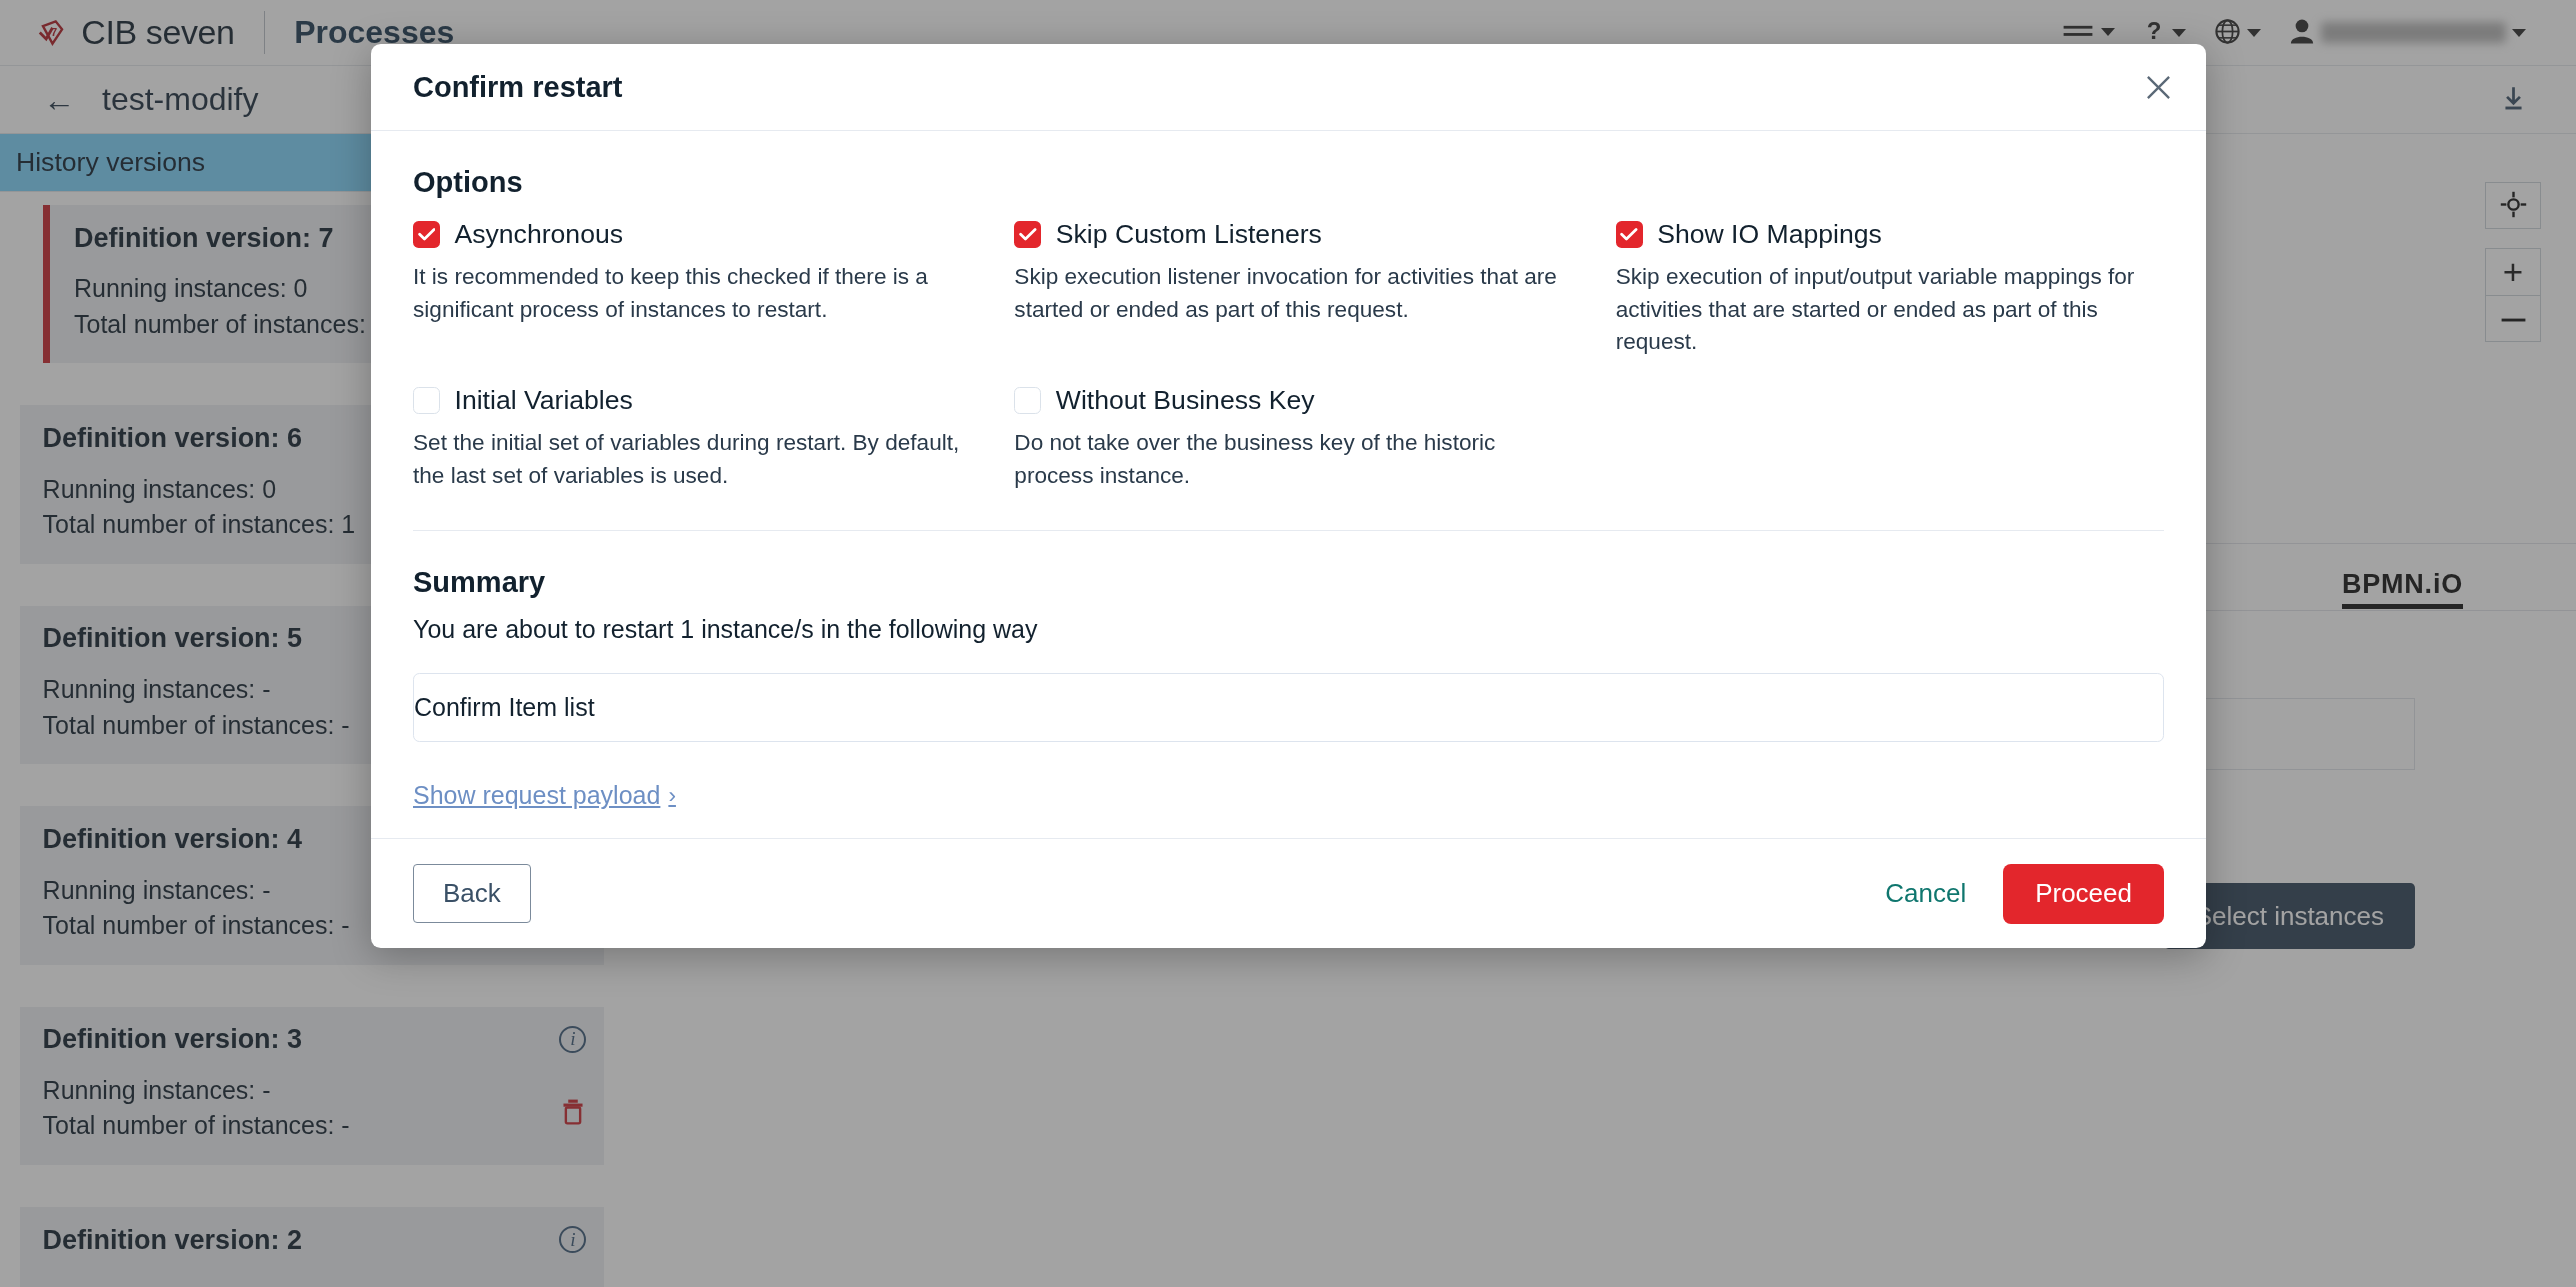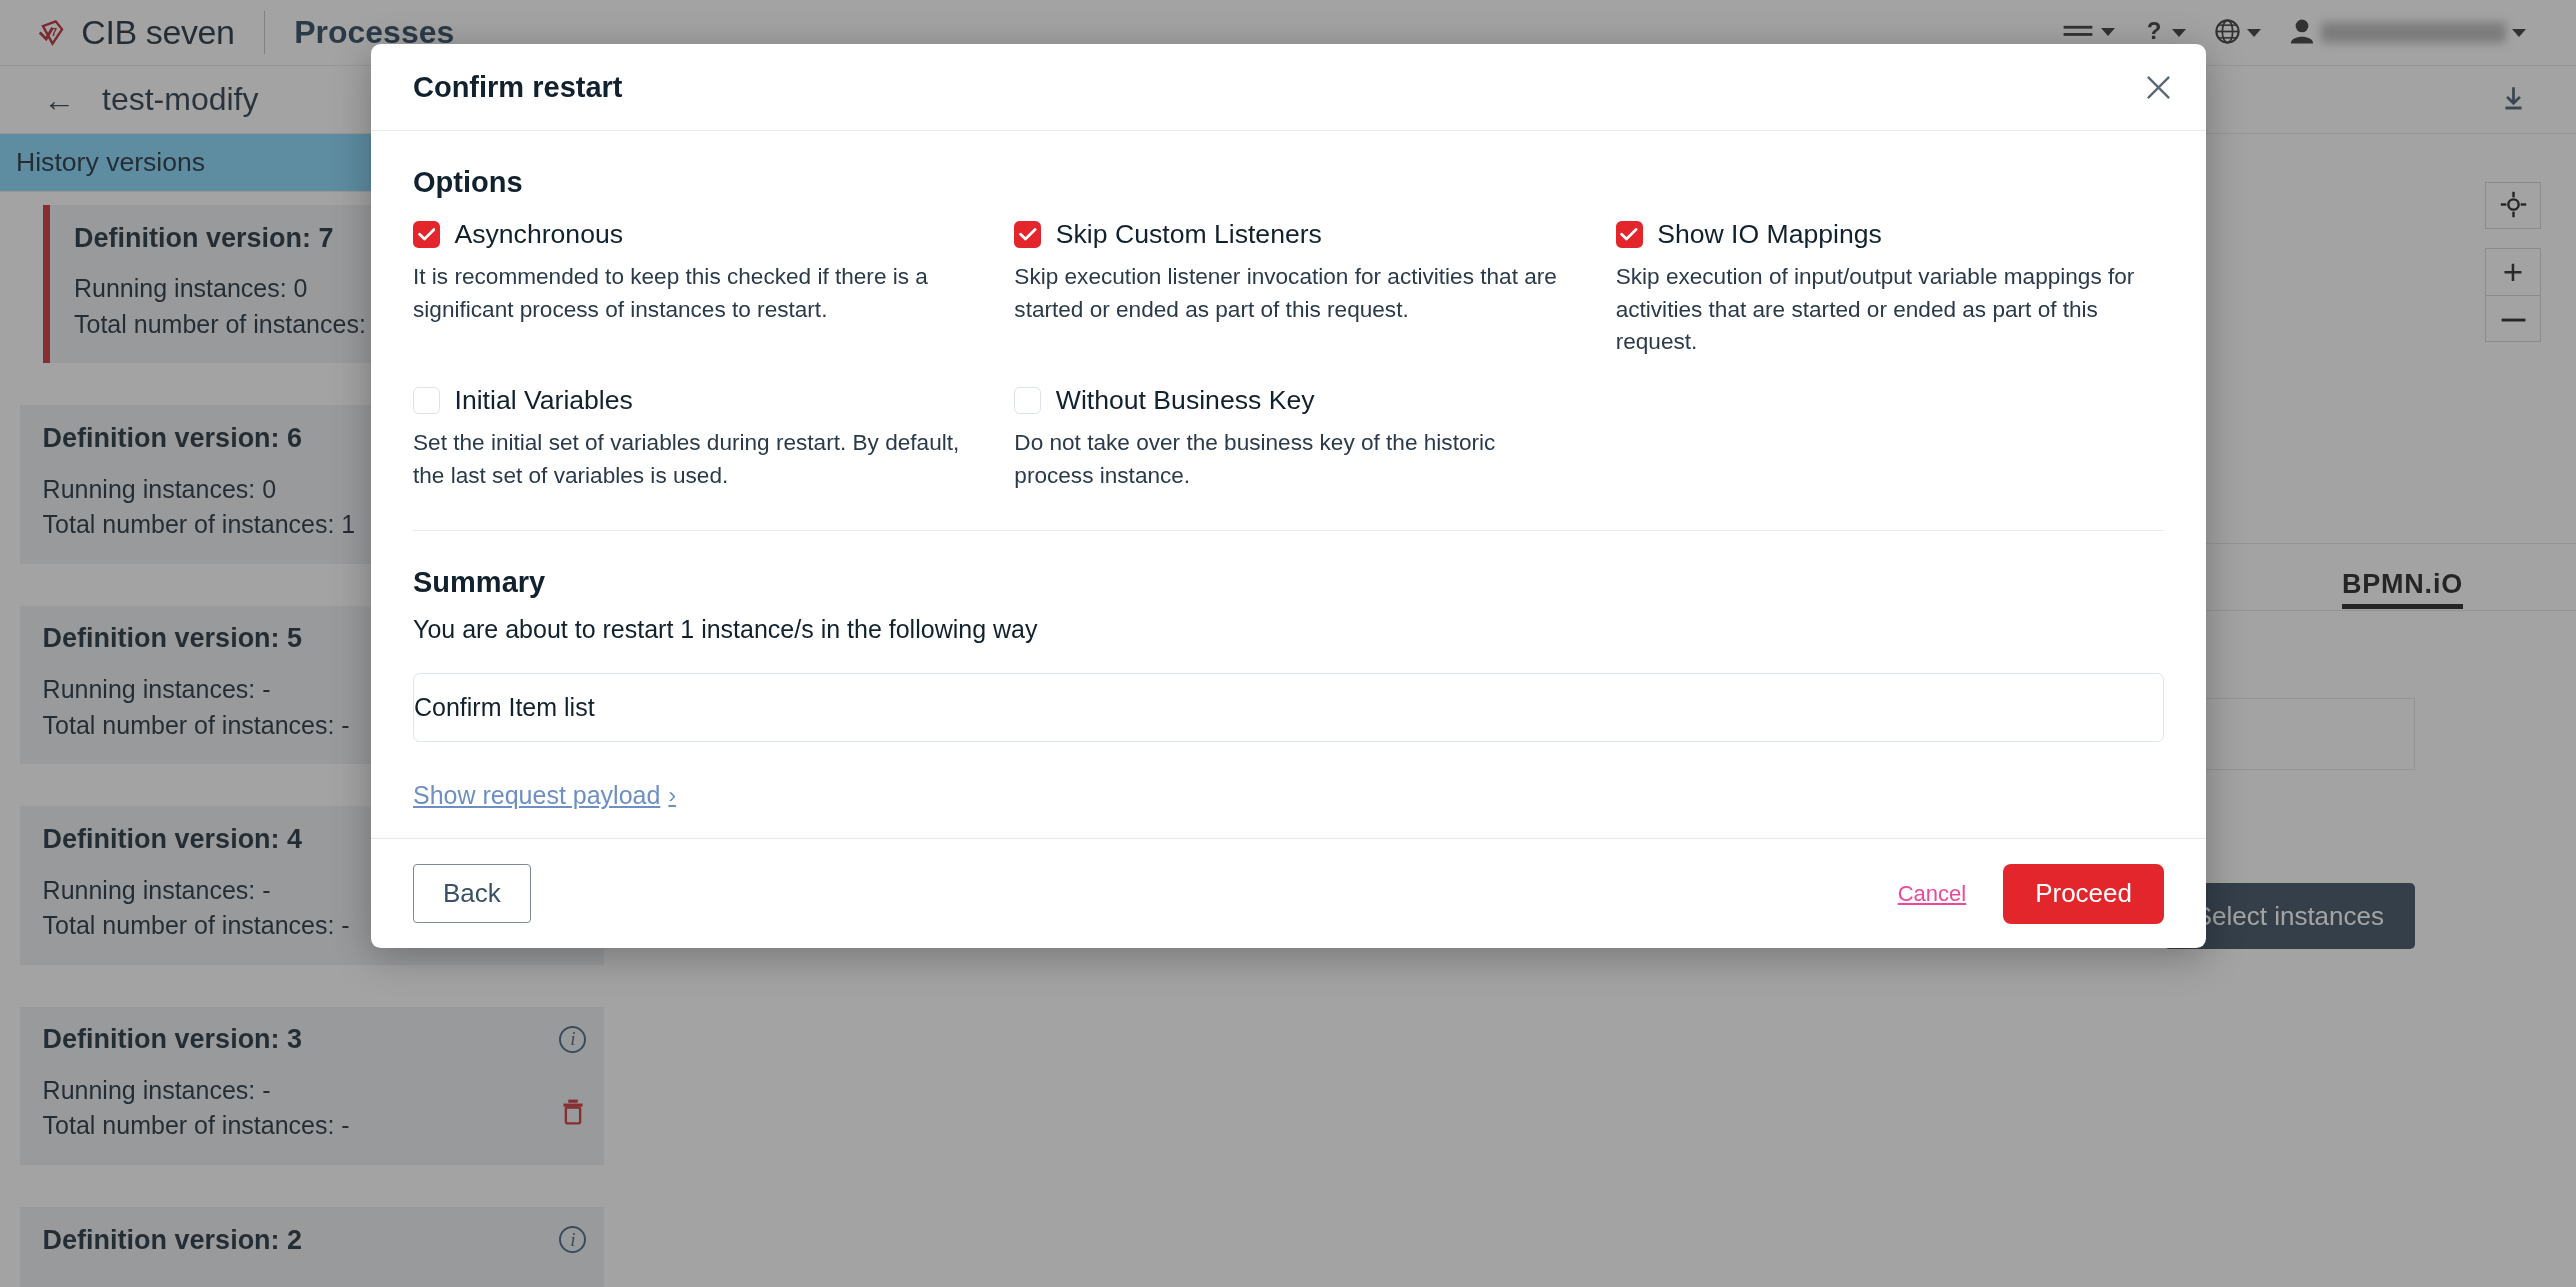--- a/index.html
+++ b/index.html
@@ -140,22 +140,22 @@
   .modal-footer {
     height: 110px; border-top: 0.8px solid #e6eaf0; display: flex; align-items: center;
     padding: 0 42px; gap: 0;
   }
   .btn-back {
     background: #ffffff; border: 0.8px solid #7b8a9b; border-radius: 4px;
     font-size: 26px; color: #3a5066; padding: 13px 29px; cursor: pointer;
     font-family: "Liberation Sans", sans-serif;
   }
   .footer-right { margin-left: auto; display: flex; align-items: center; gap: 37px; }
-  .btn-cancel { background: none; border: none; font-size: 22px; color: #ec4899;
-                text-decoration: underline; cursor: pointer; font-family: "Liberation Sans", sans-serif; }
+  .btn-cancel { background: none; border: none; font-size: 26px; color: #0f766e;
+                cursor: pointer; font-family: "Liberation Sans", sans-serif; }
   .btn-proceed { background: #e3262c; border: none; border-radius: 8px; color: #ffffff;
                  font-size: 26px; padding: 14.5px 32px; cursor: pointer;
                  font-family: "Liberation Sans", sans-serif; }
 </style>
 </head>
 <body>
 
 <div id="app">
 
   <div class="bg-layer">

